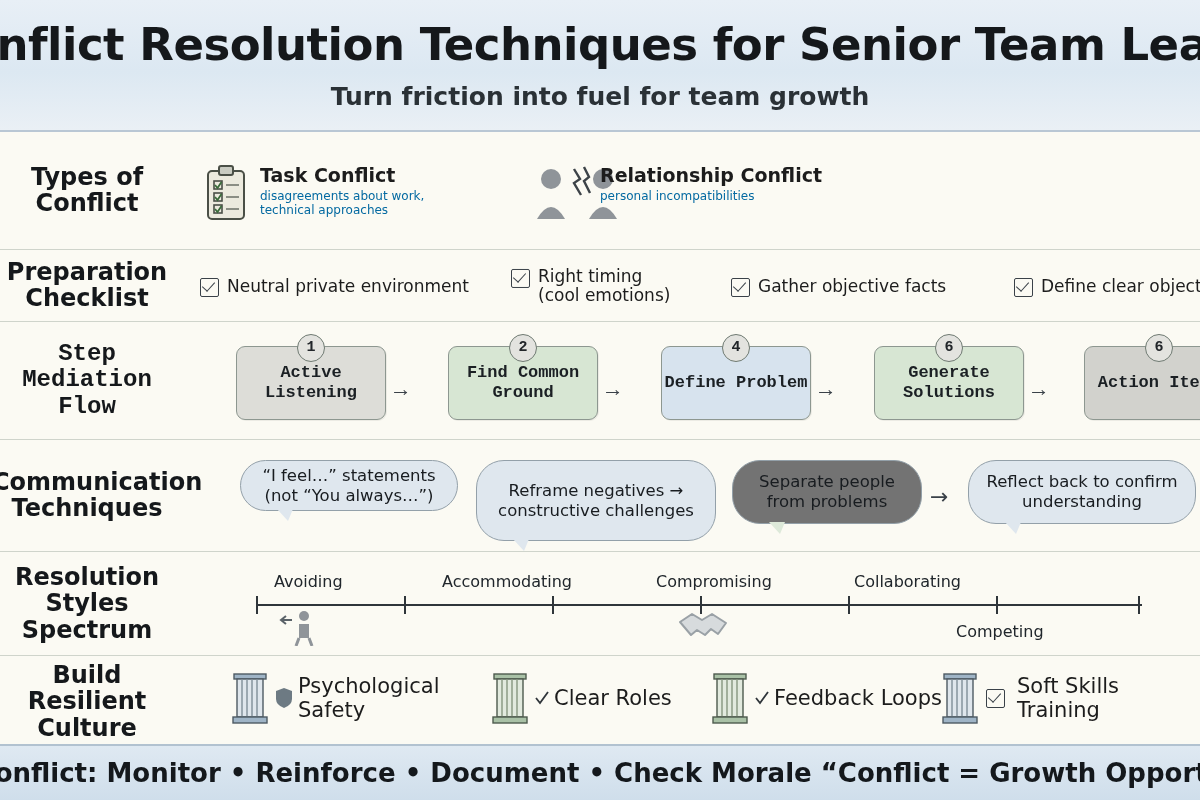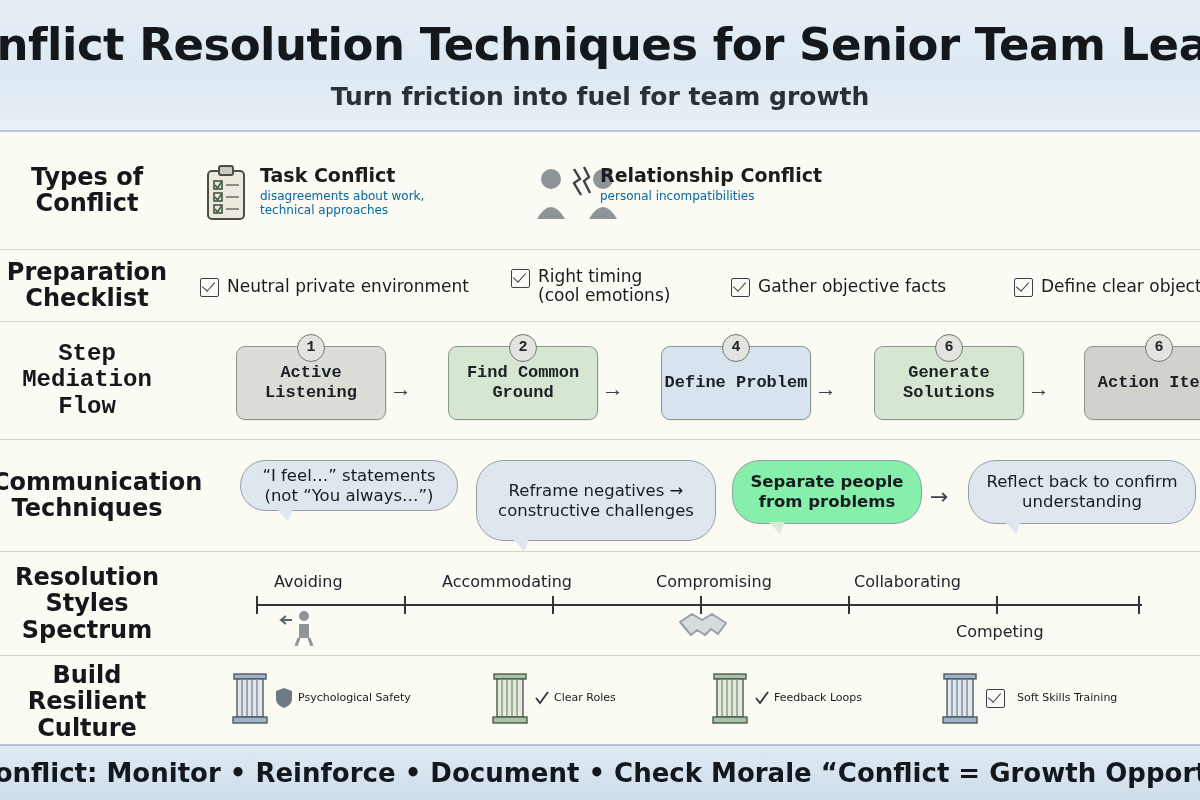--- a/index.html
+++ b/index.html
@@ -199,21 +199,21 @@
   .bubble:after {
     content: "";
     position: absolute;
     bottom: -11px;
     left: 36px;
     width: 0; height: 0;
     border-left: 11px solid transparent;
     border-right: 5px solid transparent;
     border-top: 12px solid #dfe7ee;
   }
-  .bubble.green { background: #86efac; font-weight: bold; }
+  .bubble.green { background: #737373; }
   .bubble.green:after { border-top-color: #dde9d9; }
 
   
   .r5 { height: 104px; }
   .spectrum-line {
     position: absolute;
     top: 52px;
     left: 70px;
     right: 58px;
     height: 2px;
@@ -235,21 +235,21 @@
 
   
   .r6 { height: 92px; }
   .pillar-item {
     position: absolute;
     top: 12px;
     display: flex;
     align-items: center;
   }
   .pillar-txt {
-    font-size: 11px;
+    font-size: 21px;
     line-height: 1.15;
     margin-left: 4px;
   }
 
   
   .footer {
     position: absolute;
     left: 0; right: 0; bottom: 0;
     height: 54px;
     background: linear-gradient(180deg,#dfe9f2 0%, #cfdeeb 100%);

